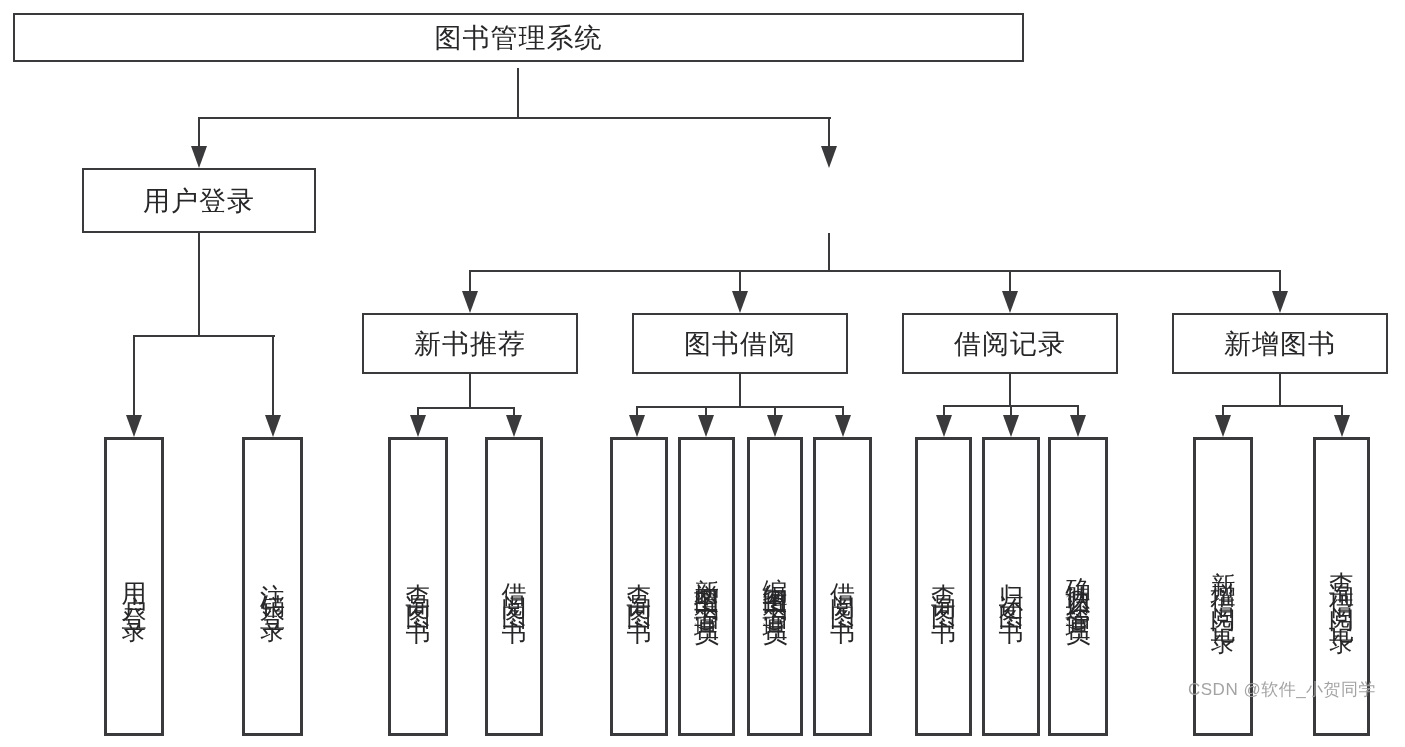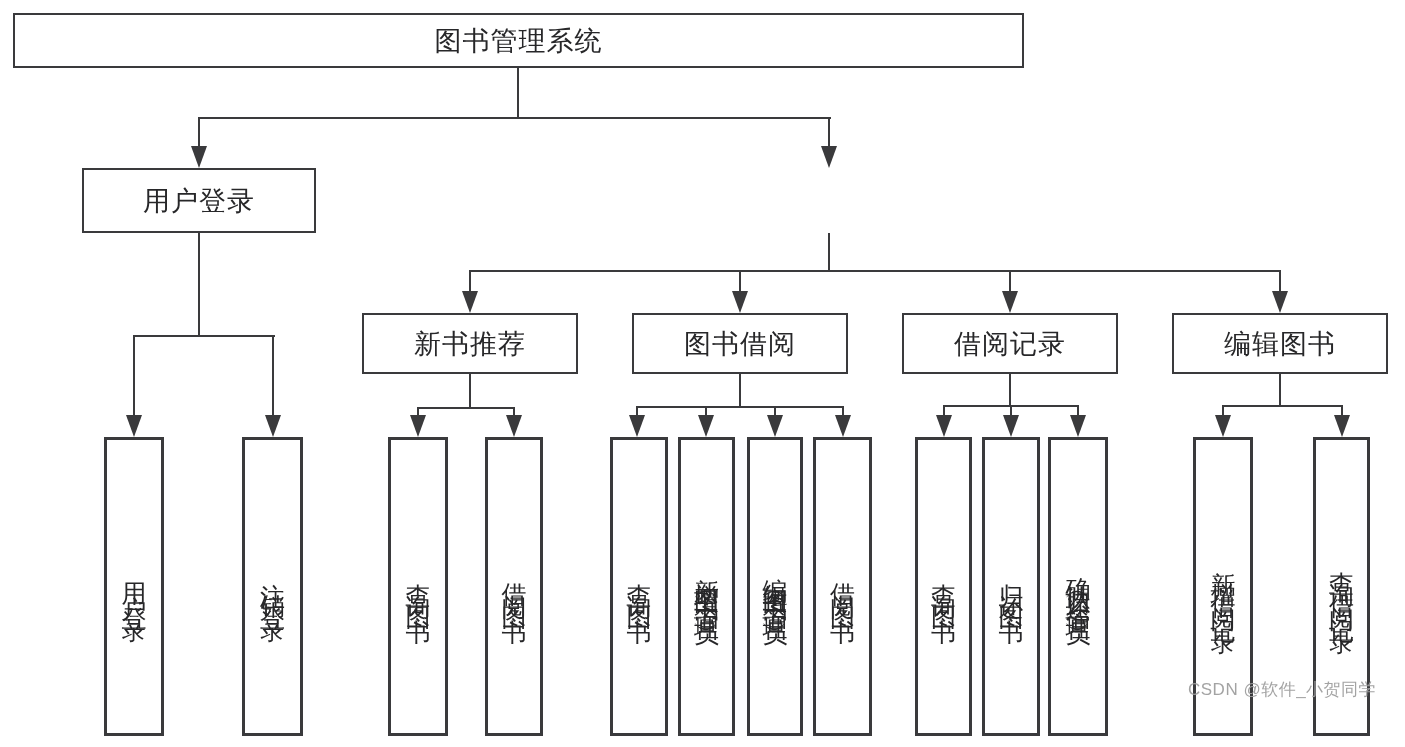--- a/index.html
+++ b/index.html
@@ -103,21 +103,21 @@
     <div class="arrowhead" style="left: 506px; top: 415px;"></div>
     <div class="arrowhead" style="left: 629px; top: 415px;"></div>
     <div class="arrowhead" style="left: 698px; top: 415px;"></div>
     <div class="arrowhead" style="left: 767px; top: 415px;"></div>
     <div class="arrowhead" style="left: 835px; top: 415px;"></div>
     <div class="arrowhead" style="left: 936px; top: 415px;"></div>
     <div class="arrowhead" style="left: 1003px; top: 415px;"></div>
     <div class="arrowhead" style="left: 1070px; top: 415px;"></div>
     <div class="arrowhead" style="left: 1215px; top: 415px;"></div>
     <div class="arrowhead" style="left: 1334px; top: 415px;"></div>
-    <div class="box h-box" style="left: 13px; top: 13px; width: 1011px; height: 55px;">
+    <div class="box h-box" style="left: 13px; top: 13px; width: 1011px; height: 49px;">
       <span>图书管理系统</span>
     </div>
     <div class="box h-box" style="left: 82px; top: 168px; width: 234px; height: 65px;">
       <span>用户登录</span>
     </div>
     <div class="box v-box" style="left: 104px; top: 437px; width: 60px; height: 299px;">
       <span class="v-text" style="letter-spacing: 12px;">用户登录</span>
     </div>
     <div class="box v-box" style="left: 242px; top: 437px; width: 61px; height: 299px;">
       <span class="v-text" style="letter-spacing: 12px;">注销登录</span>
@@ -125,21 +125,21 @@
     <div class="box h-box" style="left: 362px; top: 313px; width: 216px; height: 61px;">
       <span>新书推荐</span>
     </div>
     <div class="box h-box" style="left: 632px; top: 313px; width: 216px; height: 61px;">
       <span>图书借阅</span>
     </div>
     <div class="box h-box" style="left: 902px; top: 313px; width: 216px; height: 61px;">
       <span>借阅记录</span>
     </div>
     <div class="box h-box" style="left: 1172px; top: 313px; width: 216px; height: 61px;">
-      <span>编辑图书</span>
+      <span>新增图书</span>
     </div>
     <div class="box v-box" style="left: 388px; top: 437px; width: 60px; height: 299px;">
       <span class="v-text" style="letter-spacing: 12px;">查询图书</span>
     </div>
     <div class="box v-box" style="left: 485px; top: 437px; width: 58px; height: 299px;">
       <span class="v-text" style="letter-spacing: 12px;">借阅图书</span>
     </div>
     <div class="box v-box" style="left: 610px; top: 437px; width: 58px; height: 299px;">
       <span class="v-text" style="letter-spacing: 12px;">查询图书</span>
     </div>

